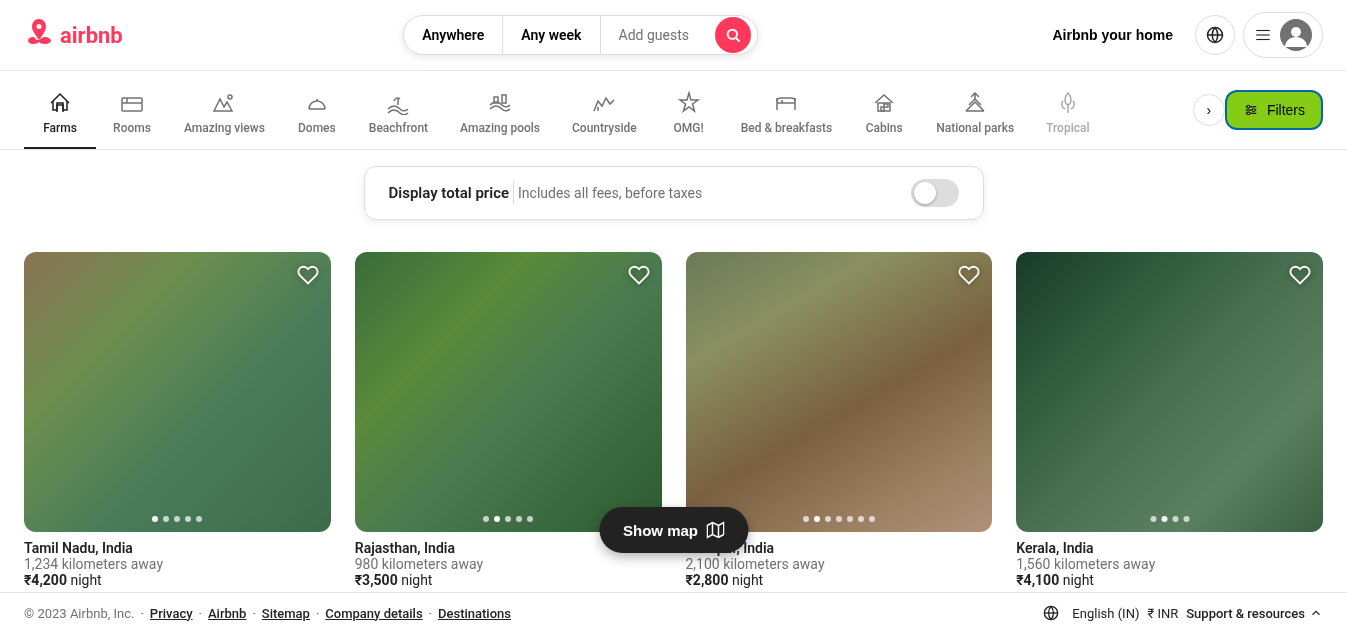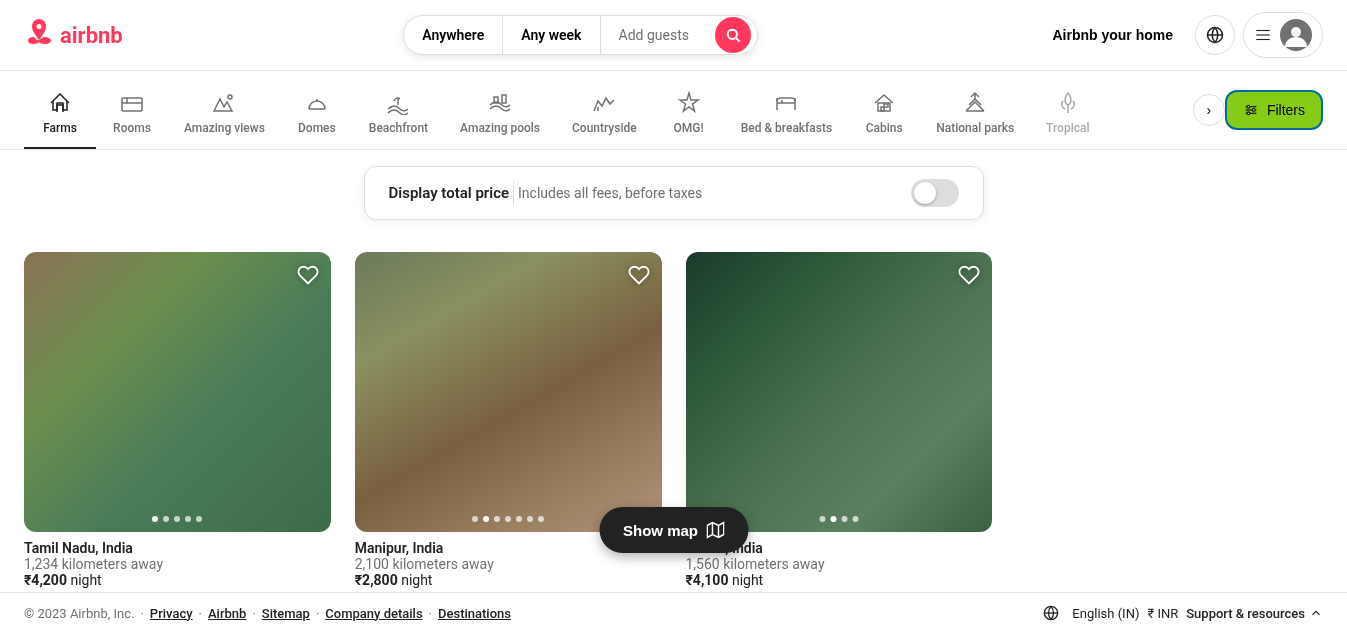--- a/index.html
+++ b/index.html
@@ -607,20 +607,41 @@
           <div class="dot"></div>
         </div>
       </div>
       <div class="listing-info">
         <div class="listing-location">Tamil Nadu, India</div>
         <div class="listing-distance">1,234 kilometers away</div>
         <div class="listing-price"><strong>₹4,200</strong> night</div>
       </div>
     </div>
 
+    <div class="listing-card">
+      <div class="listing-img-bg img-farm2" style="background: linear-gradient(135deg, #3a6b3a 0%, #5a8a3a 30%, #4a7a50 55%, #2d5a30 100%);">
+        <button class="heart-btn">
+          <svg width="22" height="22" viewBox="0 0 24 24" fill="none" stroke="white" stroke-width="2">
+            <path d="M20.84 4.61a5.5 5.5 0 00-7.78 0L12 5.67l-1.06-1.06a5.5 5.5 0 00-7.78 7.78l1.06 1.06L12 21.23l7.78-7.78 1.06-1.06a5.5 5.5 0 000-7.78z"></path>
+          </svg>
+        </button>
+        <div class="dot-indicators">
+          <div class="dot"></div>
+          <div class="dot active"></div>
+          <div class="dot"></div>
+          <div class="dot"></div>
+          <div class="dot"></div>
+        </div>
+      </div>
+      <div class="listing-info">
+        <div class="listing-location">Rajasthan, India</div>
+        <div class="listing-distance">980 kilometers away</div>
+        <div class="listing-price"><strong>₹3,500</strong> night</div>
+      </div>
+    </div>
 
     <div class="listing-card">
       <div class="listing-img-bg" style="background: linear-gradient(150deg, #6b7a5a 0%, #8a9060 25%, #7a6040 55%, #9a8060 80%, #b0907a 100%);">
         <button class="heart-btn">
           <svg width="22" height="22" viewBox="0 0 24 24" fill="none" stroke="white" stroke-width="2">
             <path d="M20.84 4.61a5.5 5.5 0 00-7.78 0L12 5.67l-1.06-1.06a5.5 5.5 0 00-7.78 7.78l1.06 1.06L12 21.23l7.78-7.78 1.06-1.06a5.5 5.5 0 000-7.78z"></path>
           </svg>
         </button>
         <div class="dot-indicators">
           <div class="dot"></div>

